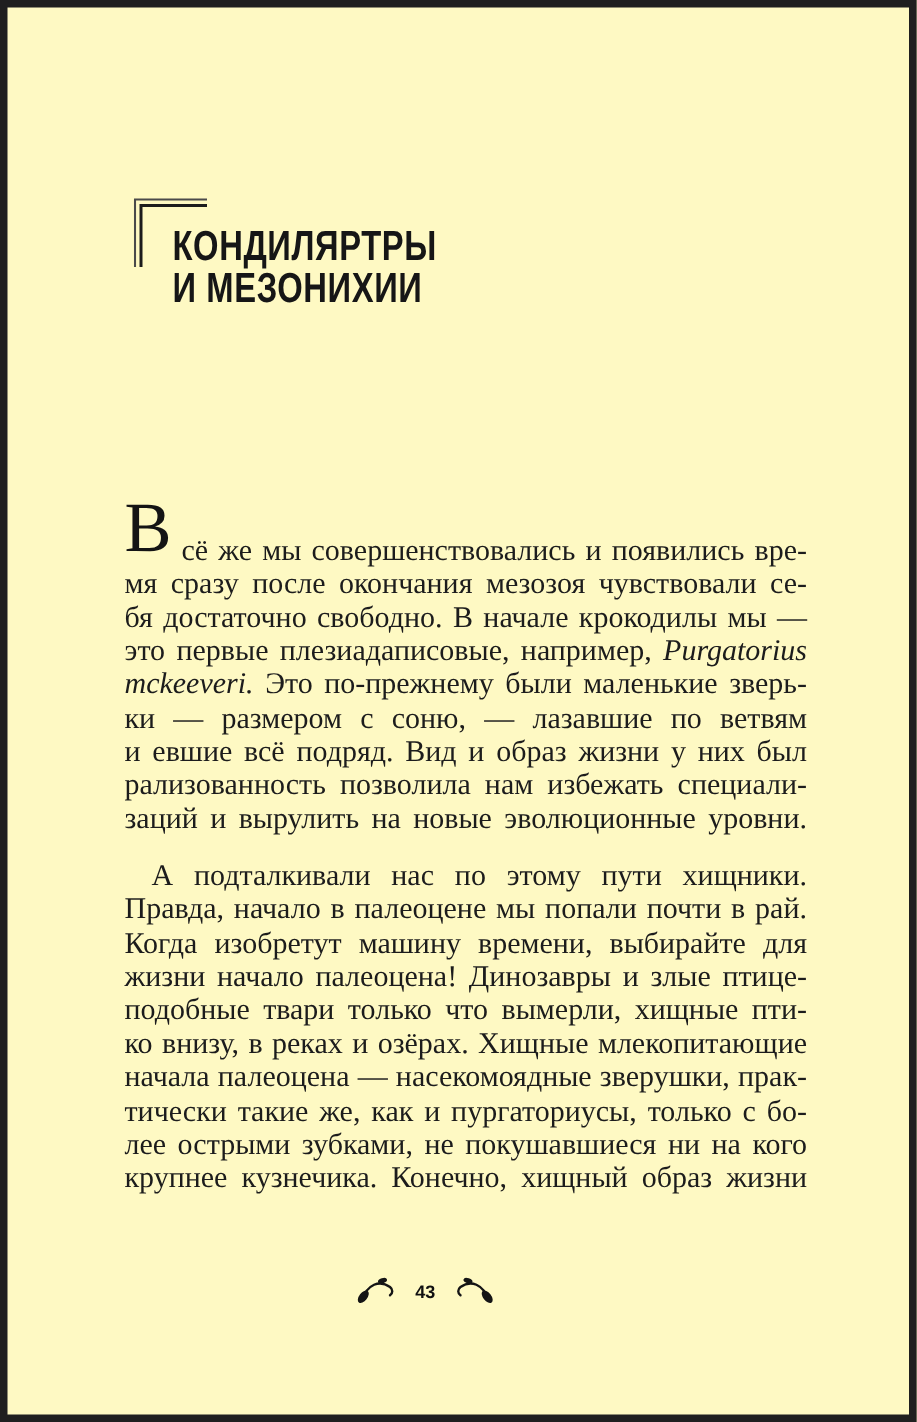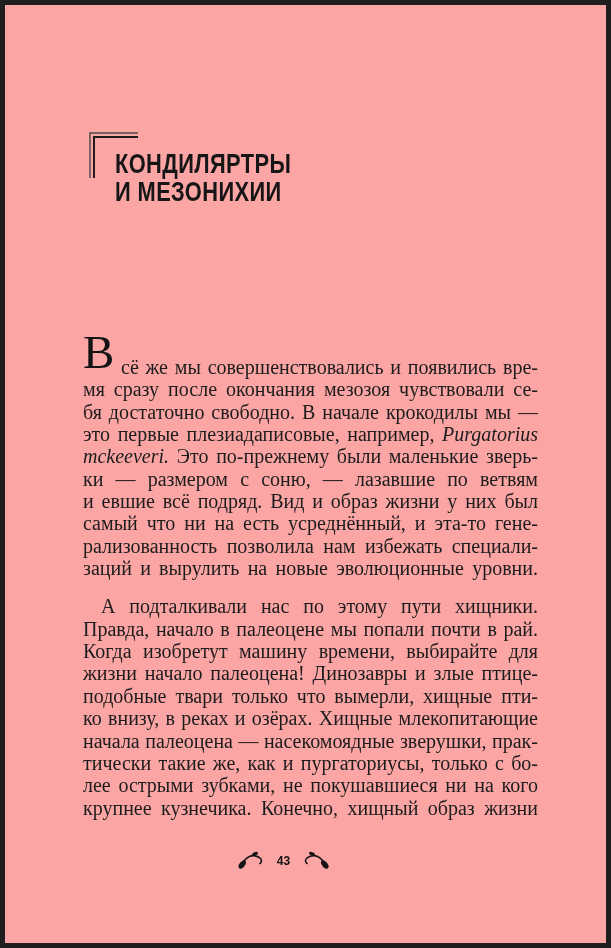--- a/index.html
+++ b/index.html
@@ -1,20 +1,20 @@
 <!DOCTYPE html>
 <html><head>
 <meta charset="utf-8">
 <style>
   html,body{margin:0;padding:0;background:#2a2a2a;}
   .page{
     position:relative;
     width:611px;height:948px;
     box-sizing:border-box;
-    background:#fca5a5;
+    background:#fef9c3;
     border:5px solid #1f1f1f;
     font-family:"Liberation Serif", serif;
     color:#1c1c1c;
     overflow:hidden;
   }
   
   .bracket{position:absolute;left:84px;top:127px;}
   .chapter{
     position:absolute;left:110px;top:145px;
     font-family:"Liberation Sans", sans-serif;
@@ -79,21 +79,20 @@
     <div class="tline line-first">
       <span class="dropcap">В</span>
       <span>сё же мы совершенствовались и появились вре-</span>
     </div>
     <div class="tline">мя сразу после окончания мезозоя чувствовали се-</div>
     <div class="tline">бя достаточно свободно. В начале крокодилы мы —</div>
     <div class="tline"><span>это первые плезиадаписовые, например, </span><span class="italic">Purgatorius</span></div>
     <div class="tline"><span class="italic">mckeeveri.</span><span> Это по-прежнему были маленькие зверь-</span></div>
     <div class="tline">ки — размером с соню, — лазавшие по ветвям</div>
     <div class="tline">и евшие всё подряд. Вид и образ жизни у них был</div>
-    <div class="tline">самый что ни на есть усреднённый, и эта-то гене-</div>
     <div class="tline">рализованность позволила нам избежать специали-</div>
     <div class="tline">заций и вырулить на новые эволюционные уровни.</div>
     <div class="tline indent">А подталкивали нас по этому пути хищники.</div>
     <div class="tline">Правда, начало в палеоцене мы попали почти в рай.</div>
     <div class="tline">Когда изобретут машину времени, выбирайте для</div>
     <div class="tline">жизни начало палеоцена! Динозавры и злые птице-</div>
     <div class="tline">подобные твари только что вымерли, хищные пти-</div>
     <div class="tline">ко внизу, в реках и озёрах. Хищные млекопитающие</div>
     <div class="tline">начала палеоцена — насекомоядные зверушки, прак-</div>
     <div class="tline">тически такие же, как и пургаториусы, только с бо-</div>

